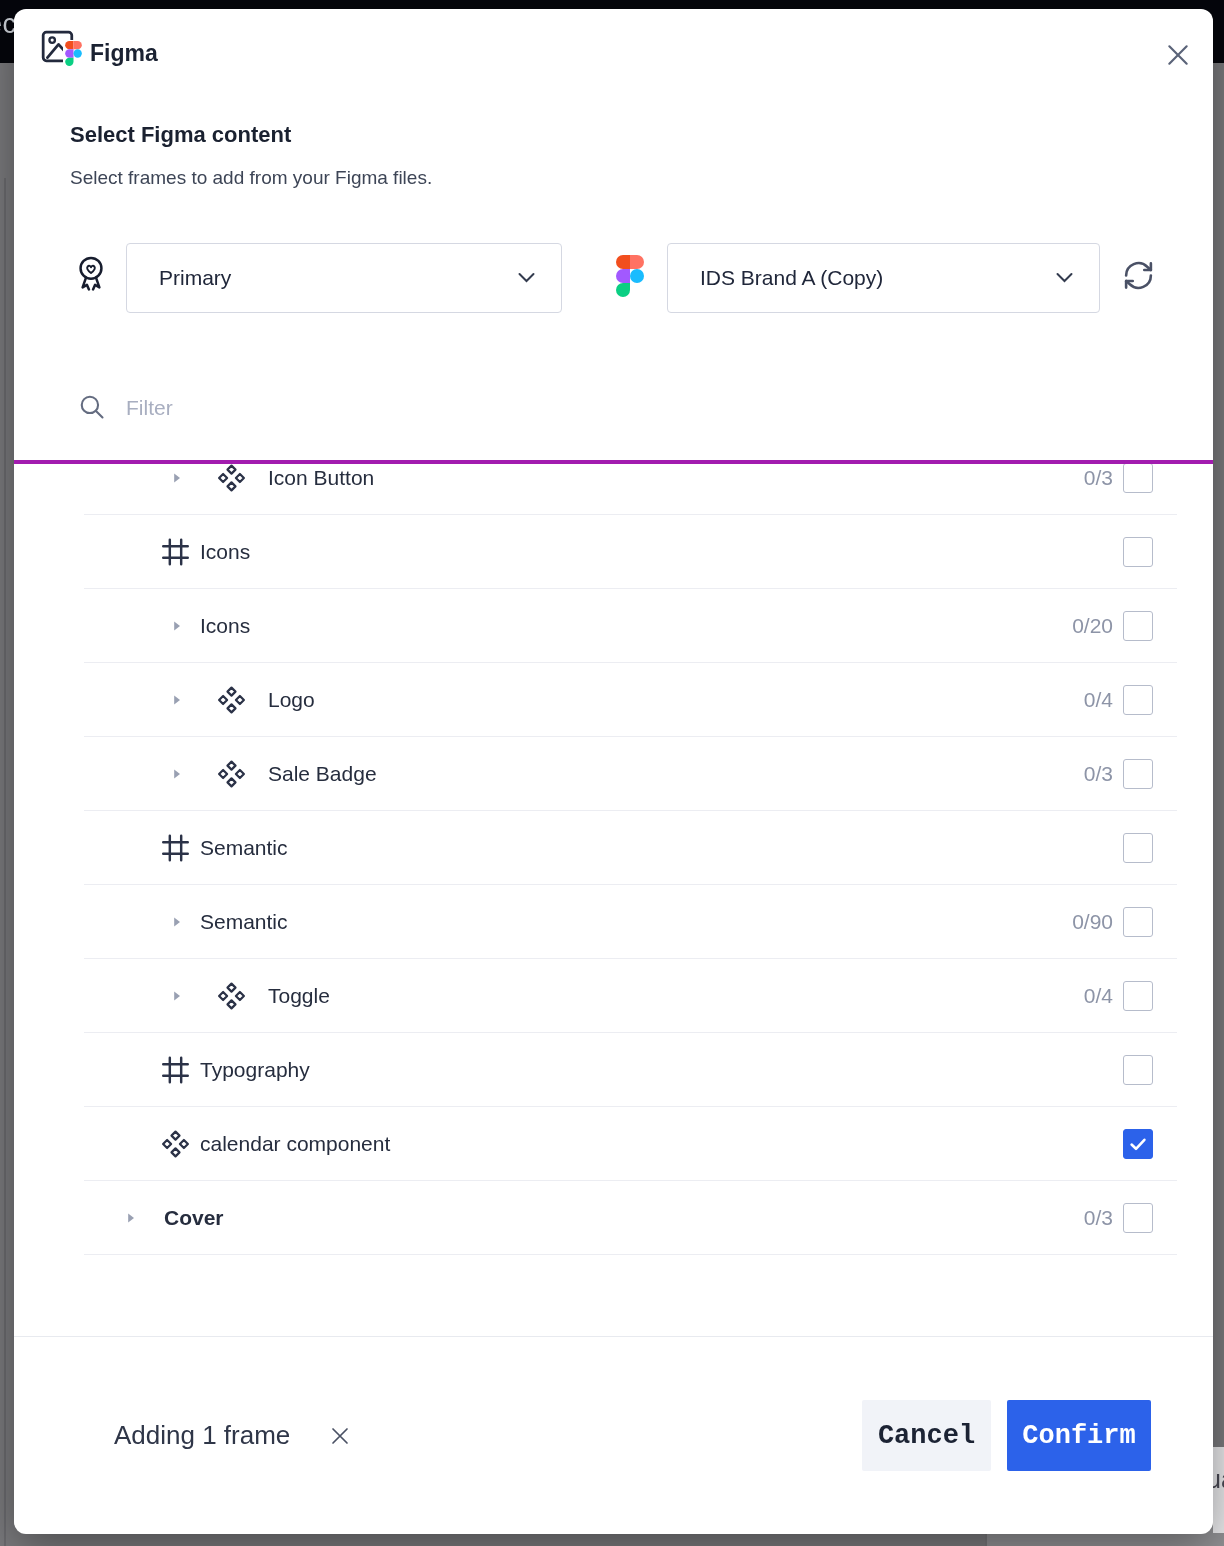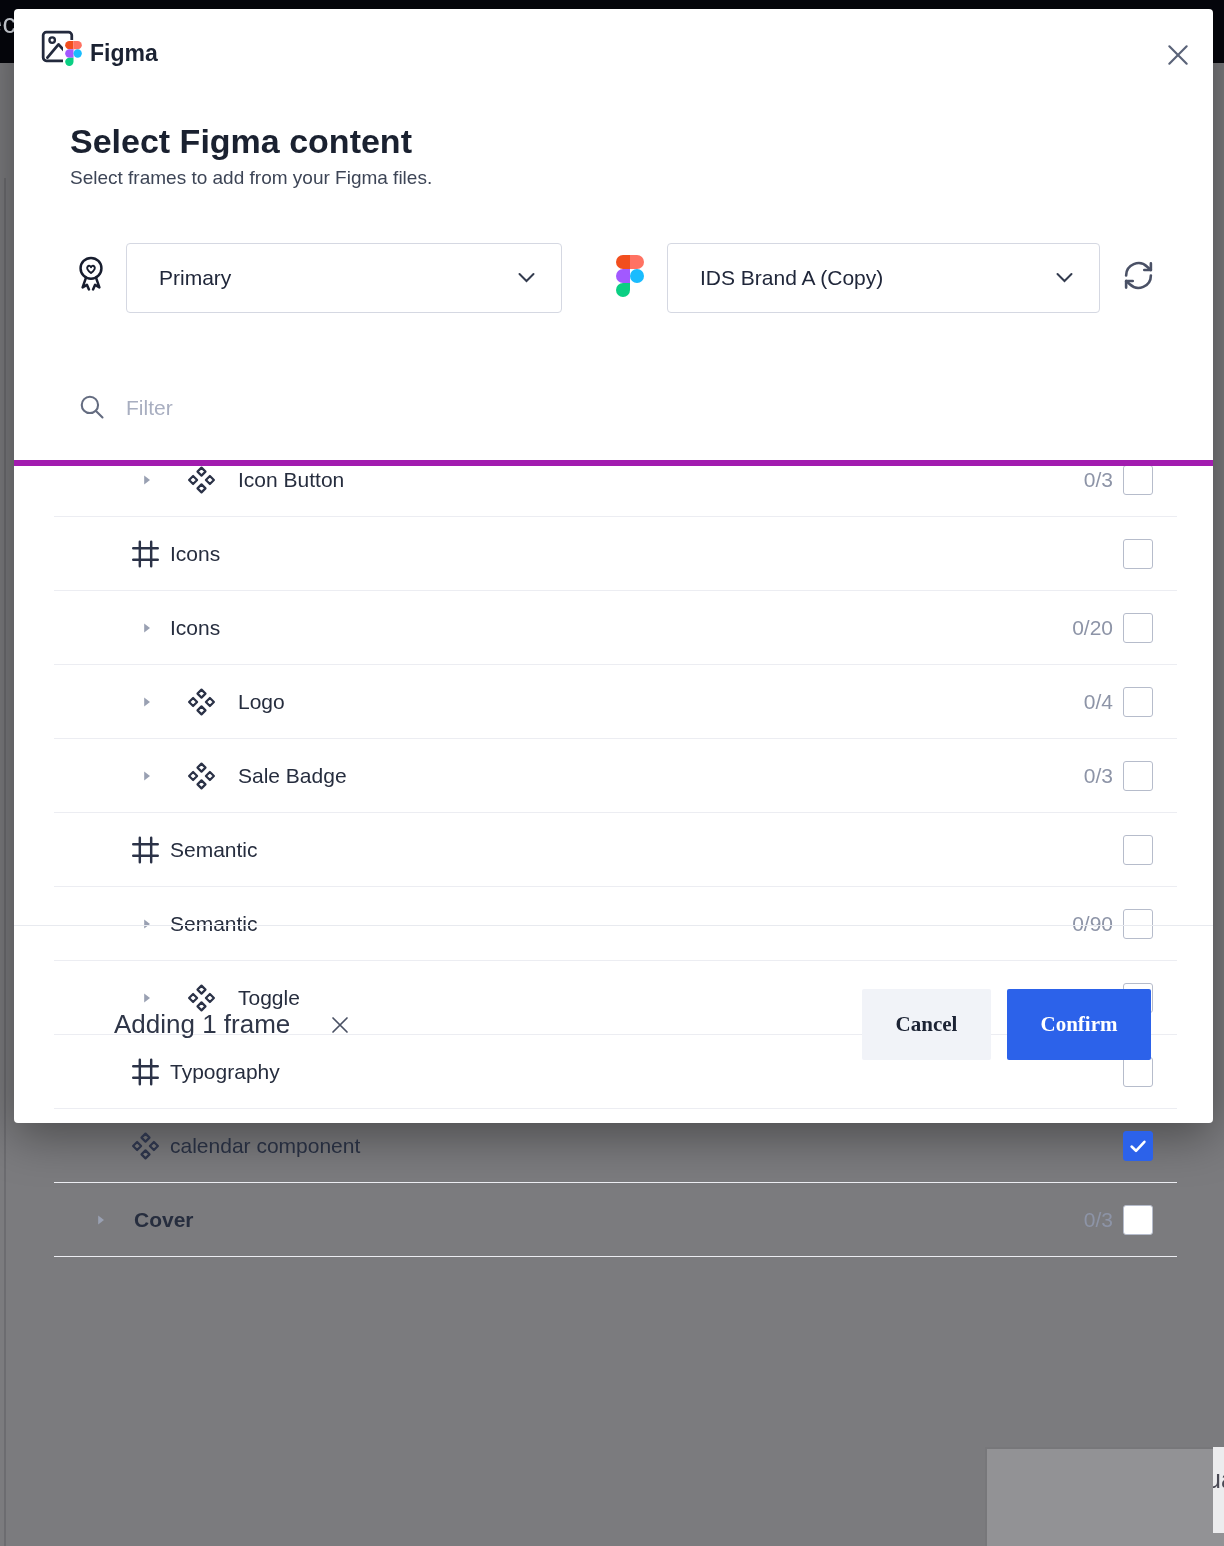--- a/index.html
+++ b/index.html
@@ -12,30 +12,30 @@
   
   .bg-topbar{position:absolute;left:0;top:0;width:100%;height:63px;background:#05060c;}
   .bg-topbar-clip{position:absolute;left:0;top:9px;width:14px;height:40px;overflow:hidden;}
   .bg-topbar-clip span{display:block;margin-left:-13px;font-size:27px;color:#ccd0d7;letter-spacing:.5px;}
   .bg-left-line{position:absolute;left:4px;top:178px;width:2px;bottom:0;background:#6c6c70;}
   .bg-bottom-panel{position:absolute;left:985px;top:1447px;right:0;bottom:0;background:#929295;border-top:2px solid #77777a;border-left:2px solid #77777a;}
   .bg-bottom-right-strip{position:absolute;left:1213px;top:1447px;right:0;height:86px;background:#ececee;overflow:hidden;}
   .bg-bottom-right-strip span{position:absolute;left:-6px;top:18px;font-size:25px;color:#4a4a55;}
   
   .modal{
-    position:absolute;left:14px;top:9px;width:1199px;height:1114px;
-    background:#ffffff;border-radius:4px;box-shadow:0 12px 48px rgba(0,0,0,.4);
+    position:absolute;left:14px;top:9px;width:1199px;height:1525px;
+    background:#ffffff;border-radius:12px;box-shadow:0 12px 48px rgba(0,0,0,.4);
   }
   
   .m-appicon{position:absolute;left:26px;top:20px;width:40px;height:38px;}
   .m-appicon .mini-figma{position:absolute;right:-2px;bottom:1px;background:#fff;padding:1px 0 0 2px;line-height:0;}
   .m-title{position:absolute;left:76px;top:31px;font-size:23px;font-weight:700;color:#1b2232;}
   .m-close{position:absolute;left:1146px;top:28px;width:36px;height:36px;background:none;border:none;cursor:pointer;padding:0;line-height:0;}
   
-  .m-h2{position:absolute;left:56px;top:113px;font-size:34px;font-weight:700;color:#1a2130;}
+  .m-h2{position:absolute;left:56px;top:113px;font-size:22px;font-weight:700;color:#1a2130;}
   .m-sub{position:absolute;left:56px;top:158px;font-size:19px;color:#3d4556;}
   
   .team-icon{position:absolute;left:60px;top:243px;line-height:0;}
   .sel{
     position:absolute;top:234px;height:70px;box-sizing:border-box;
     border:1px solid #d5d8e2;border-radius:4px;background:#fff;cursor:pointer;
     display:flex;align-items:center;padding-left:32px;font-size:21px;color:#20273a;
   }
   .sel .sel-chev{position:absolute;right:26px;top:50%;transform:translateY(-50%);line-height:0;}
   .sel-team{left:112px;width:436px;}
@@ -43,21 +43,21 @@
   .file-logo{position:absolute;left:602px;top:246px;line-height:0;}
   .refresh-btn{position:absolute;left:1106px;top:248px;width:36px;height:36px;background:none;border:none;cursor:pointer;padding:0;line-height:0;}
   
   .filter-icon{position:absolute;left:64px;top:384px;line-height:0;}
   .filter-input{
     position:absolute;left:110px;top:374px;width:600px;height:48px;border:none;outline:none;
     font-size:21px;color:#a16207;font-family:"Liberation Sans",sans-serif;background:transparent;
   }
   .filter-input::placeholder{color:#a8aec0;}
   
-  .m-list{position:absolute;left:0;right:0;top:451px;height:875px;overflow:hidden;border-top:6px solid #a21caf;}
+  .m-list{position:absolute;left:0;right:0;top:451px;height:875px;overflow:hidden;border-top:4px solid #a21caf;padding-left:30px;}
   .row{position:relative;height:74px;margin:0 36px 0 40px;border-bottom:1px solid #ecedf2;box-sizing:border-box;cursor:pointer;}
   .row.clipped{margin-top:-23px;}
   .chev,.ricon,.rlabel,.rcount,.rcheck{position:absolute;top:50%;transform:translateY(-50%);}
   .chev{line-height:0;}
   .ricon{line-height:0;}
   .tier-page .chev{left:42px;}
   .tier-group .chev,.tier-component .chev{left:88px;}
   .tier-frame .ricon{left:76px;}
   .tier-component .ricon{left:132px;}
   .rlabel{font-size:21px;color:#262d3e;white-space:nowrap;}
@@ -68,21 +68,21 @@
   .rcheck{right:24px;width:30px;height:30px;box-sizing:border-box;border:1.5px solid #b6bccb;border-radius:3px;background:#fff;display:flex;align-items:center;justify-content:center;}
   .rcheck.checked{background:var(--accent,#2c62ea);border-color:var(--accent,#2c62ea);}
   
   .m-footer{
     position:absolute;left:0;right:0;bottom:0;height:198px;border-top:1px solid #e8eaef;
     display:flex;align-items:center;padding:0 62px 0 64px;box-sizing:border-box;
   }
   .f-status{font-size:26px;color:#2f3648;margin-left:36px;}
   .f-clear{margin-left:34px;background:none;border:none;cursor:pointer;padding:4px;line-height:0;}
   .f-spacer{flex:1;}
-  .btn{height:71px;border:none;border-radius:2px;font-size:21px;font-weight:700;cursor:pointer;font-family:Liberation Serif, serif;}
+  .btn{height:71px;border:none;border-radius:2px;font-size:27px;font-weight:700;cursor:pointer;font-family:Liberation Mono, monospace;}
   .btn-cancel{width:129px;background:#f1f3f8;color:#1c2334;margin-right:16px;}
   .btn-confirm{width:144px;background:var(--accent,#2c62ea);color:#ffffff;}
 </style>
 </head>
 <body>
 
 <div class="bg-topbar">
   <div class="bg-topbar-clip">
       <span>ec</span>
     </div>

